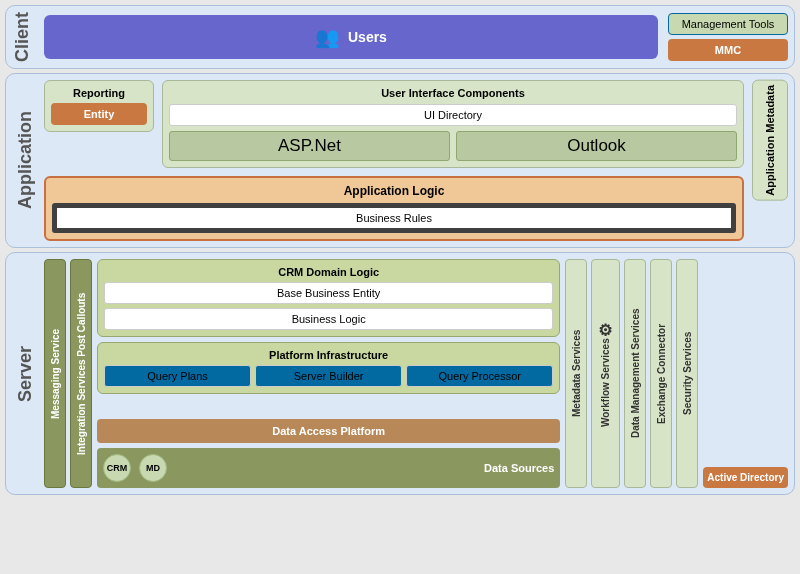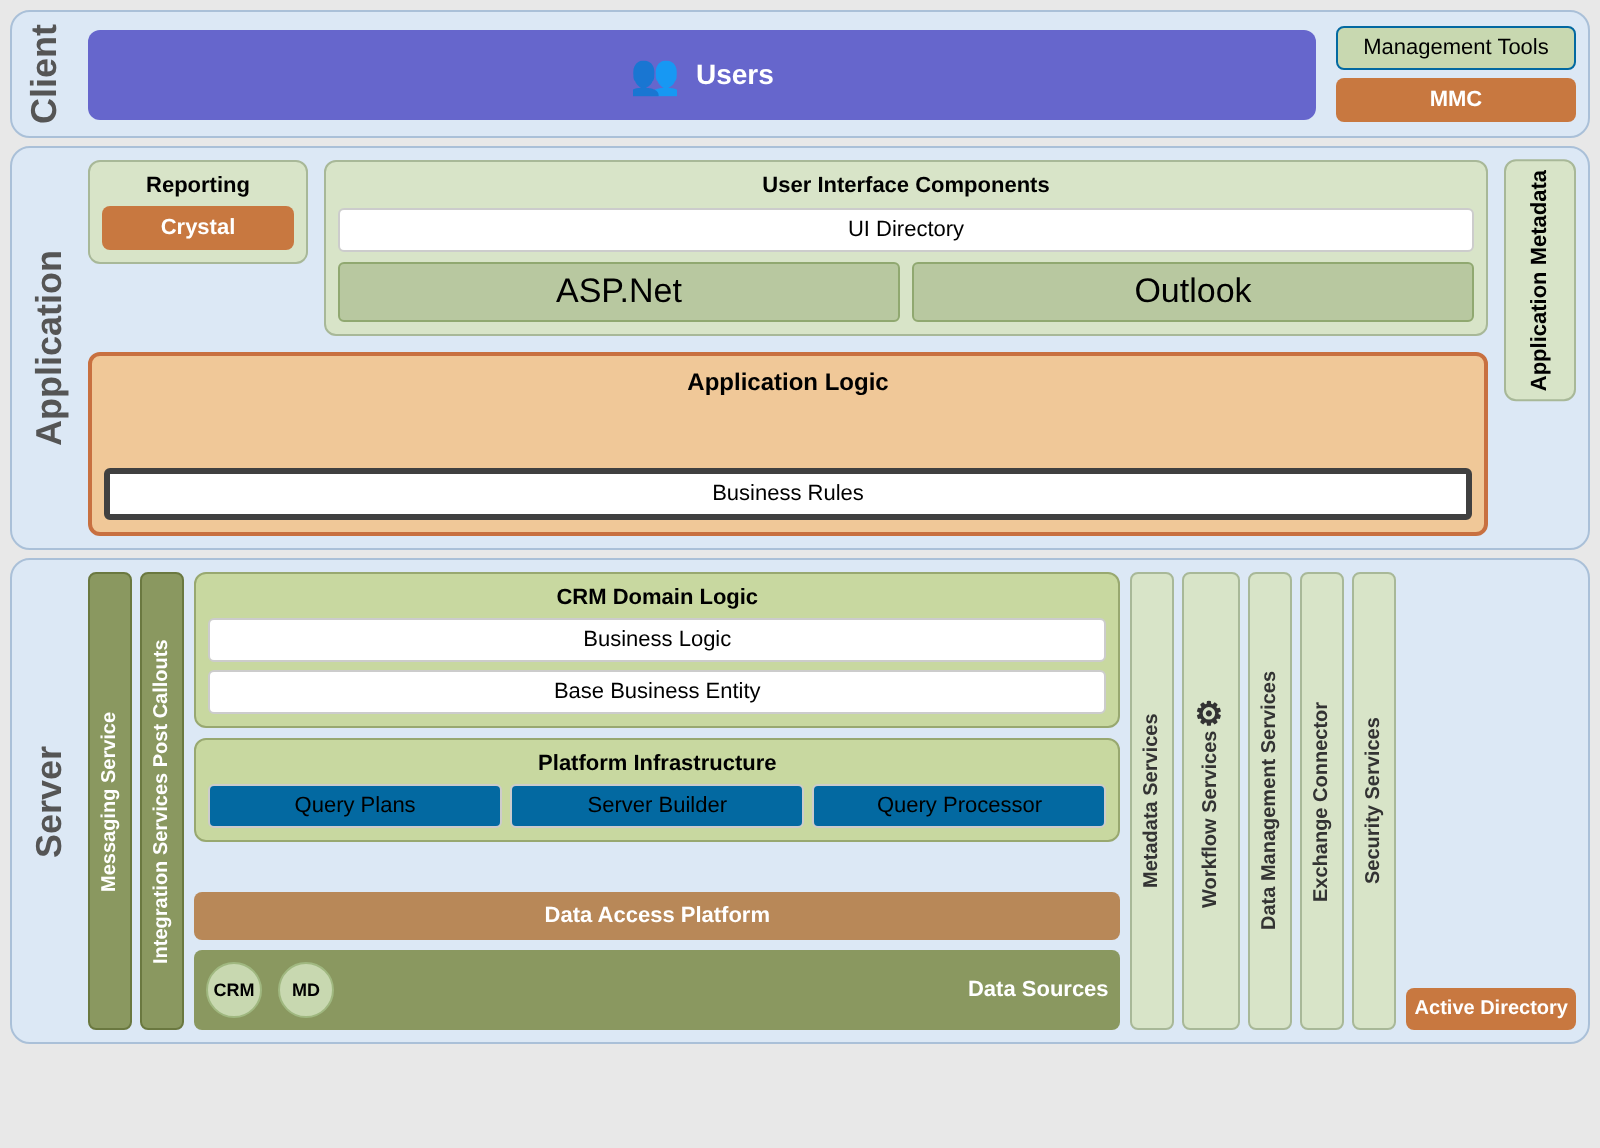--- a/index.html
+++ b/index.html
@@ -200,26 +200,25 @@
       flex-direction: column;
       gap: 5px;
     }
     .app-logic-title {
       font-size: 12px;
       font-weight: bold;
       text-align: center;
     }
     .business-rules-bar {
       background: white;
-      border: 3px solid #404040;
+      border: 5px solid #404040;
       border-radius: 3px;
       padding: 4px;
       text-align: center;
       font-size: 11px;
-      margin-top: 31px;
     }
     .app-metadata-box {
       background: #d8e4c8;
       border: 1.5px solid #a8b898;
       border-radius: 6px;
       padding: 4px;
       min-width: 36px;
       display: flex;
       align-items: center;
       justify-content: center;
@@ -435,21 +434,21 @@
   </div>
 
   <div class="app-layer">
     <div class="app-label">Application</div>
     <div class="app-content">
       <div class="app-main">
         <div class="app-top-row">
 
           <div class="reporting-box">
             <div class="reporting-title">Reporting</div>
-            <div class="crystal-btn">Crystal</div>
+            <div class="crystal-btn">Entity</div>
           </div>
 
           <div class="ui-components-box">
             <div class="ui-comp-title">User Interface Components</div>
             <div class="ui-comp-bar">UI Directory</div>
             <div class="ui-comp-row">
               <div class="ui-comp-btn">ASP.Net</div>
               <div class="ui-comp-btn">Outlook</div>
             </div>
           </div>
@@ -471,22 +470,22 @@
 
       <div class="server-left-col">
         <div class="vert-box">Messaging Service</div>
         <div class="vert-box">Integration Services Post Callouts</div>
       </div>
 
       <div class="server-center">
 
         <div class="crm-domain-box">
           <div class="crm-domain-title">CRM Domain Logic</div>
+          <div class="crm-bar">Base Business Entity</div>
           <div class="crm-bar">Business Logic</div>
-          <div class="crm-bar">Base Business Entity</div>
         </div>
 
         <div class="platform-box">
           <div class="platform-title">Platform Infrastructure</div>
           <div class="platform-row">
             <div class="platform-btn">Query Plans</div>
             <div class="platform-btn">Server Builder</div>
             <div class="platform-btn">Query Processor</div>
           </div>
         </div>

